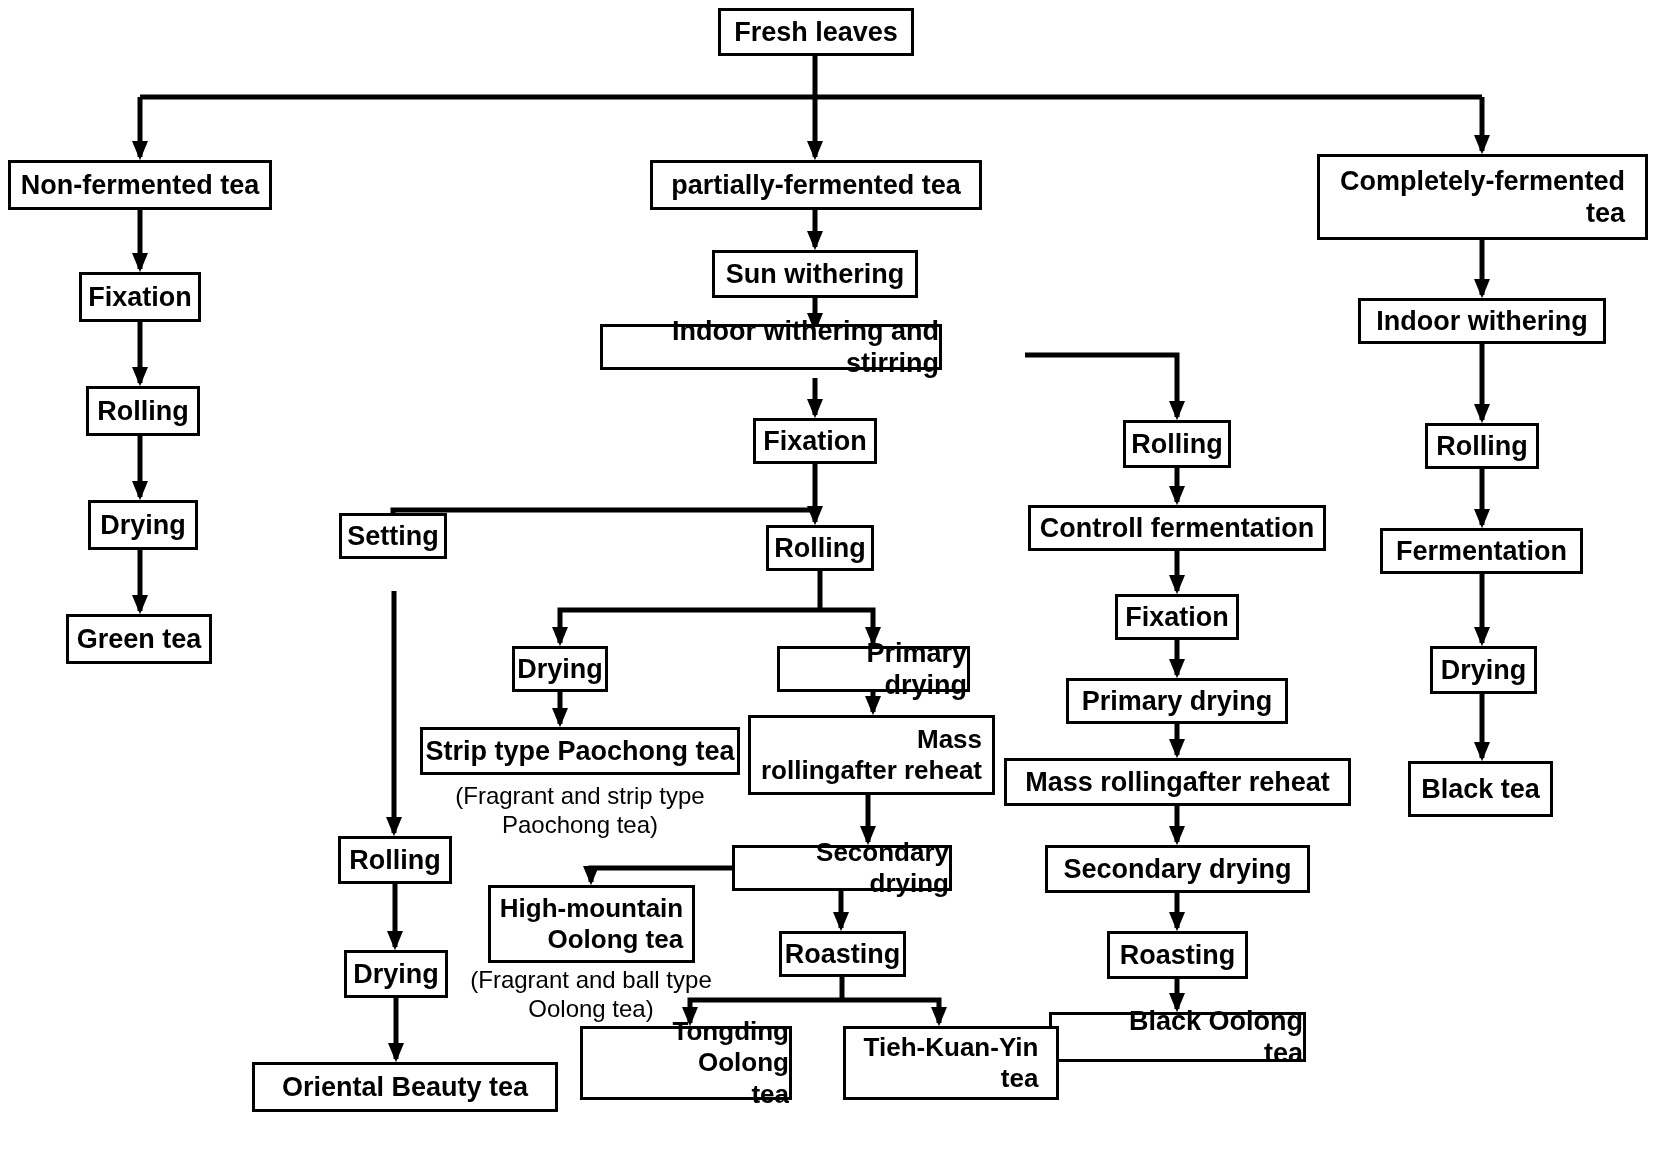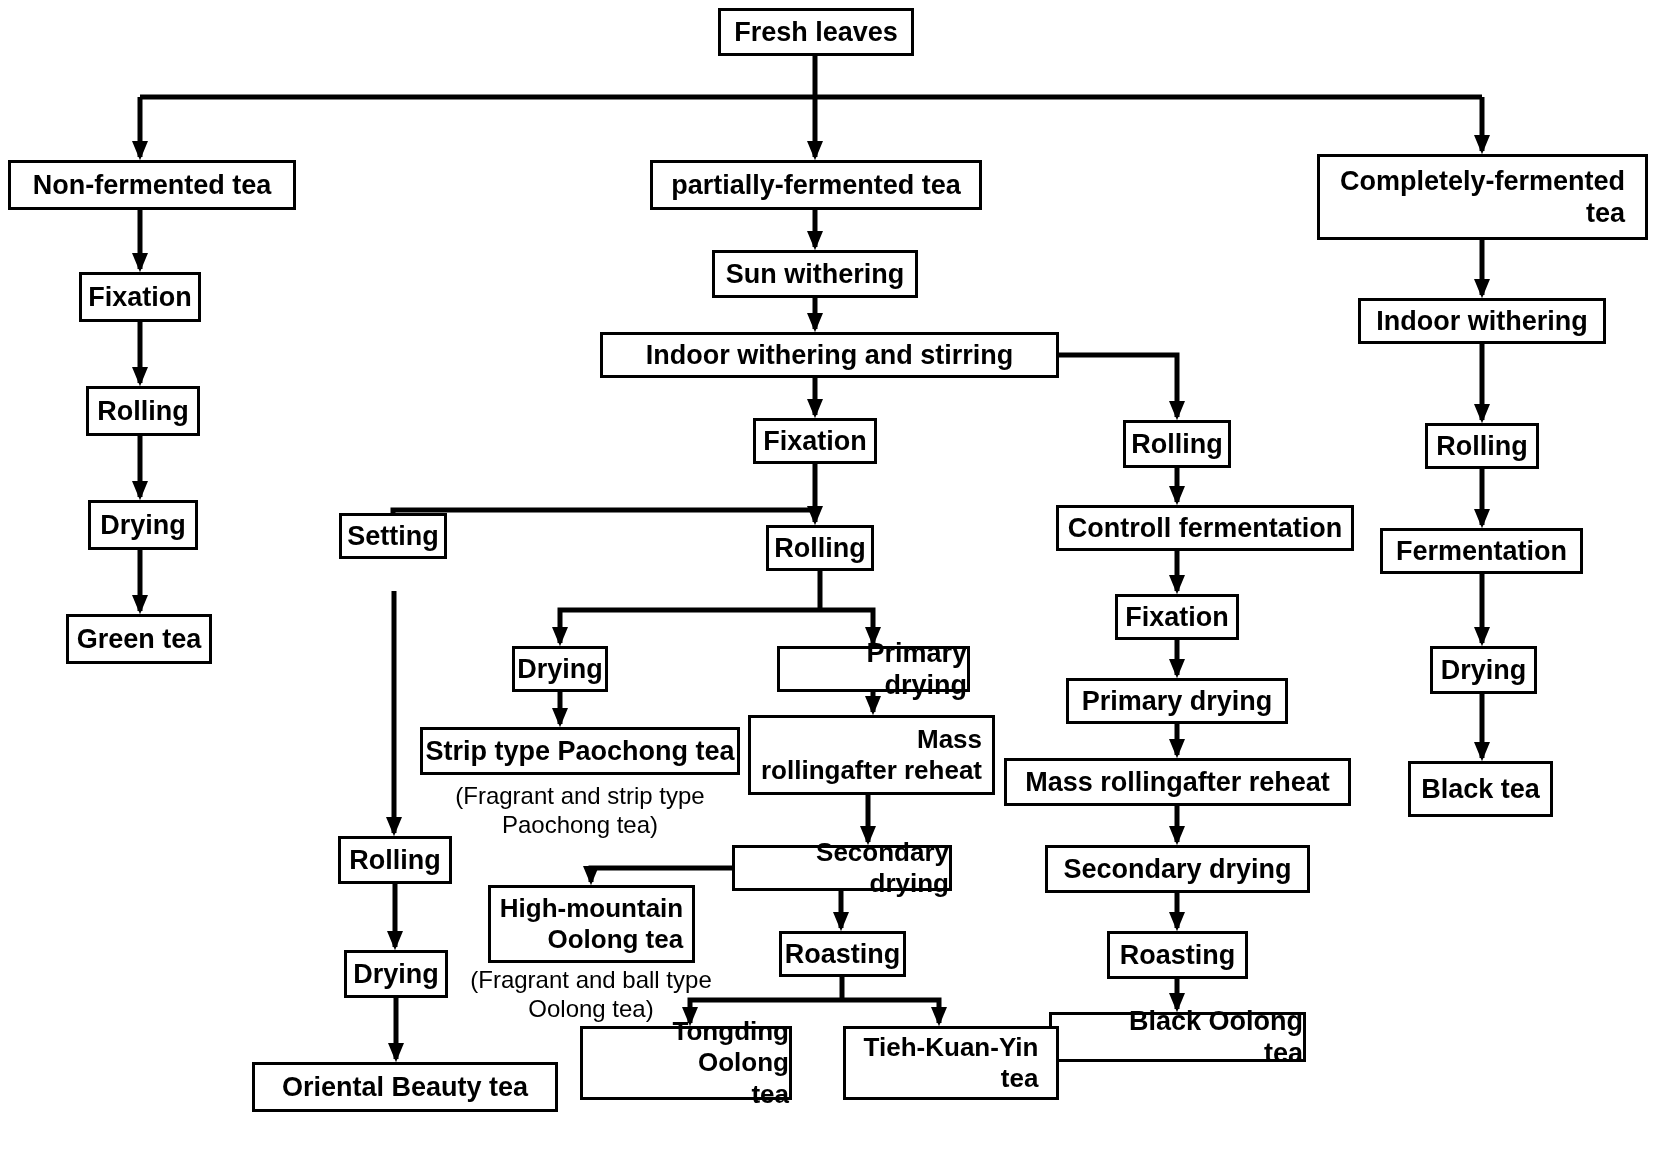--- a/index.html
+++ b/index.html
@@ -81,34 +81,34 @@
       <polyline points="1177,806 1177,842" marker-end="url(#arrow)" stroke="#000000"></polyline>
       <polyline points="1177,893 1177,928" marker-end="url(#arrow)" stroke="#000000"></polyline>
       <polyline points="1177,979 1177,1009" marker-end="url(#arrow)" stroke="#000000"></polyline>
       <polyline points="1482,240 1482,295" marker-end="url(#arrow)" stroke="#000000"></polyline>
       <polyline points="1482,344 1482,420" marker-end="url(#arrow)" stroke="#000000"></polyline>
       <polyline points="1482,469 1482,525" marker-end="url(#arrow)" stroke="#000000"></polyline>
       <polyline points="1482,574 1482,643" marker-end="url(#arrow)" stroke="#000000"></polyline>
       <polyline points="1482,694 1482,758" marker-end="url(#arrow)" stroke="#000000"></polyline>
     </svg>
 <div class="node" style="left: 718px; top: 8px; width: 196px; height: 48px;">Fresh leaves</div>
-    <div class="node" style="left: 8px; top: 160px; width: 288px; height: 50px;">Non-fermented tea</div>
+    <div class="node" style="left: 8px; top: 160px; width: 264px; height: 50px;">Non-fermented tea</div>
     <div class="node" style="left: 650px; top: 160px; width: 332px; height: 50px;">partially-fermented tea</div>
     <div class="node" style="left: 1317px; top: 154px; width: 331px; height: 86px;">Completely-fermented
 tea</div>
     <div class="node" style="left: 79px; top: 272px; width: 122px; height: 50px;">Fixation</div>
     <div class="node" style="left: 712px; top: 250px; width: 206px; height: 48px;">Sun withering</div>
     <div class="node" style="left: 1358px; top: 298px; width: 248px; height: 46px;">Indoor withering</div>
-    <div class="node" style="left: 600px; top: 332px; width: 459px; height: 46px;">Indoor withering and stirring</div>
+    <div class="node" style="left: 600px; top: 324px; width: 342px; height: 46px;">Indoor withering and stirring</div>
     <div class="node" style="left: 86px; top: 386px; width: 114px; height: 50px;">Rolling</div>
     <div class="node" style="left: 753px; top: 418px; width: 124px; height: 46px;">Fixation</div>
     <div class="node" style="left: 1123px; top: 420px; width: 108px; height: 48px;">Rolling</div>
     <div class="node" style="left: 1425px; top: 423px; width: 114px; height: 46px;">Rolling</div>
     <div class="node" style="left: 88px; top: 500px; width: 110px; height: 50px;">Drying</div>
-    <div class="node" style="left: 1028px; top: 505px; width: 298px; height: 46px; margin-left: 28px;">Controll fermentation</div>
+    <div class="node" style="left: 1028px; top: 505px; width: 298px; height: 46px;">Controll fermentation</div>
     <div class="node" style="left: 766px; top: 525px; width: 108px; height: 46px;">Rolling</div>
     <div class="node" style="left: 1380px; top: 528px; width: 203px; height: 46px;">Fermentation</div>
     <div class="node" style="left: 339px; top: 513px; width: 108px; height: 46px;">Setting</div>
     <div class="node" style="left: 66px; top: 614px; width: 146px; height: 50px;">Green tea</div>
     <div class="node" style="left: 1115px; top: 594px; width: 124px; height: 46px;">Fixation</div>
     <div class="node" style="left: 512px; top: 646px; width: 96px; height: 46px;">Drying</div>
     <div class="node" style="left: 777px; top: 646px; width: 193px; height: 46px;">Primary drying</div>
     <div class="node" style="left: 1430px; top: 646px; width: 107px; height: 48px;">Drying</div>
     <div class="node" style="left: 1066px; top: 678px; width: 222px; height: 46px;">Primary drying</div>
     <div class="node" style="left: 420px; top: 727px; width: 320px; height: 48px;">Strip type Paochong tea</div>

